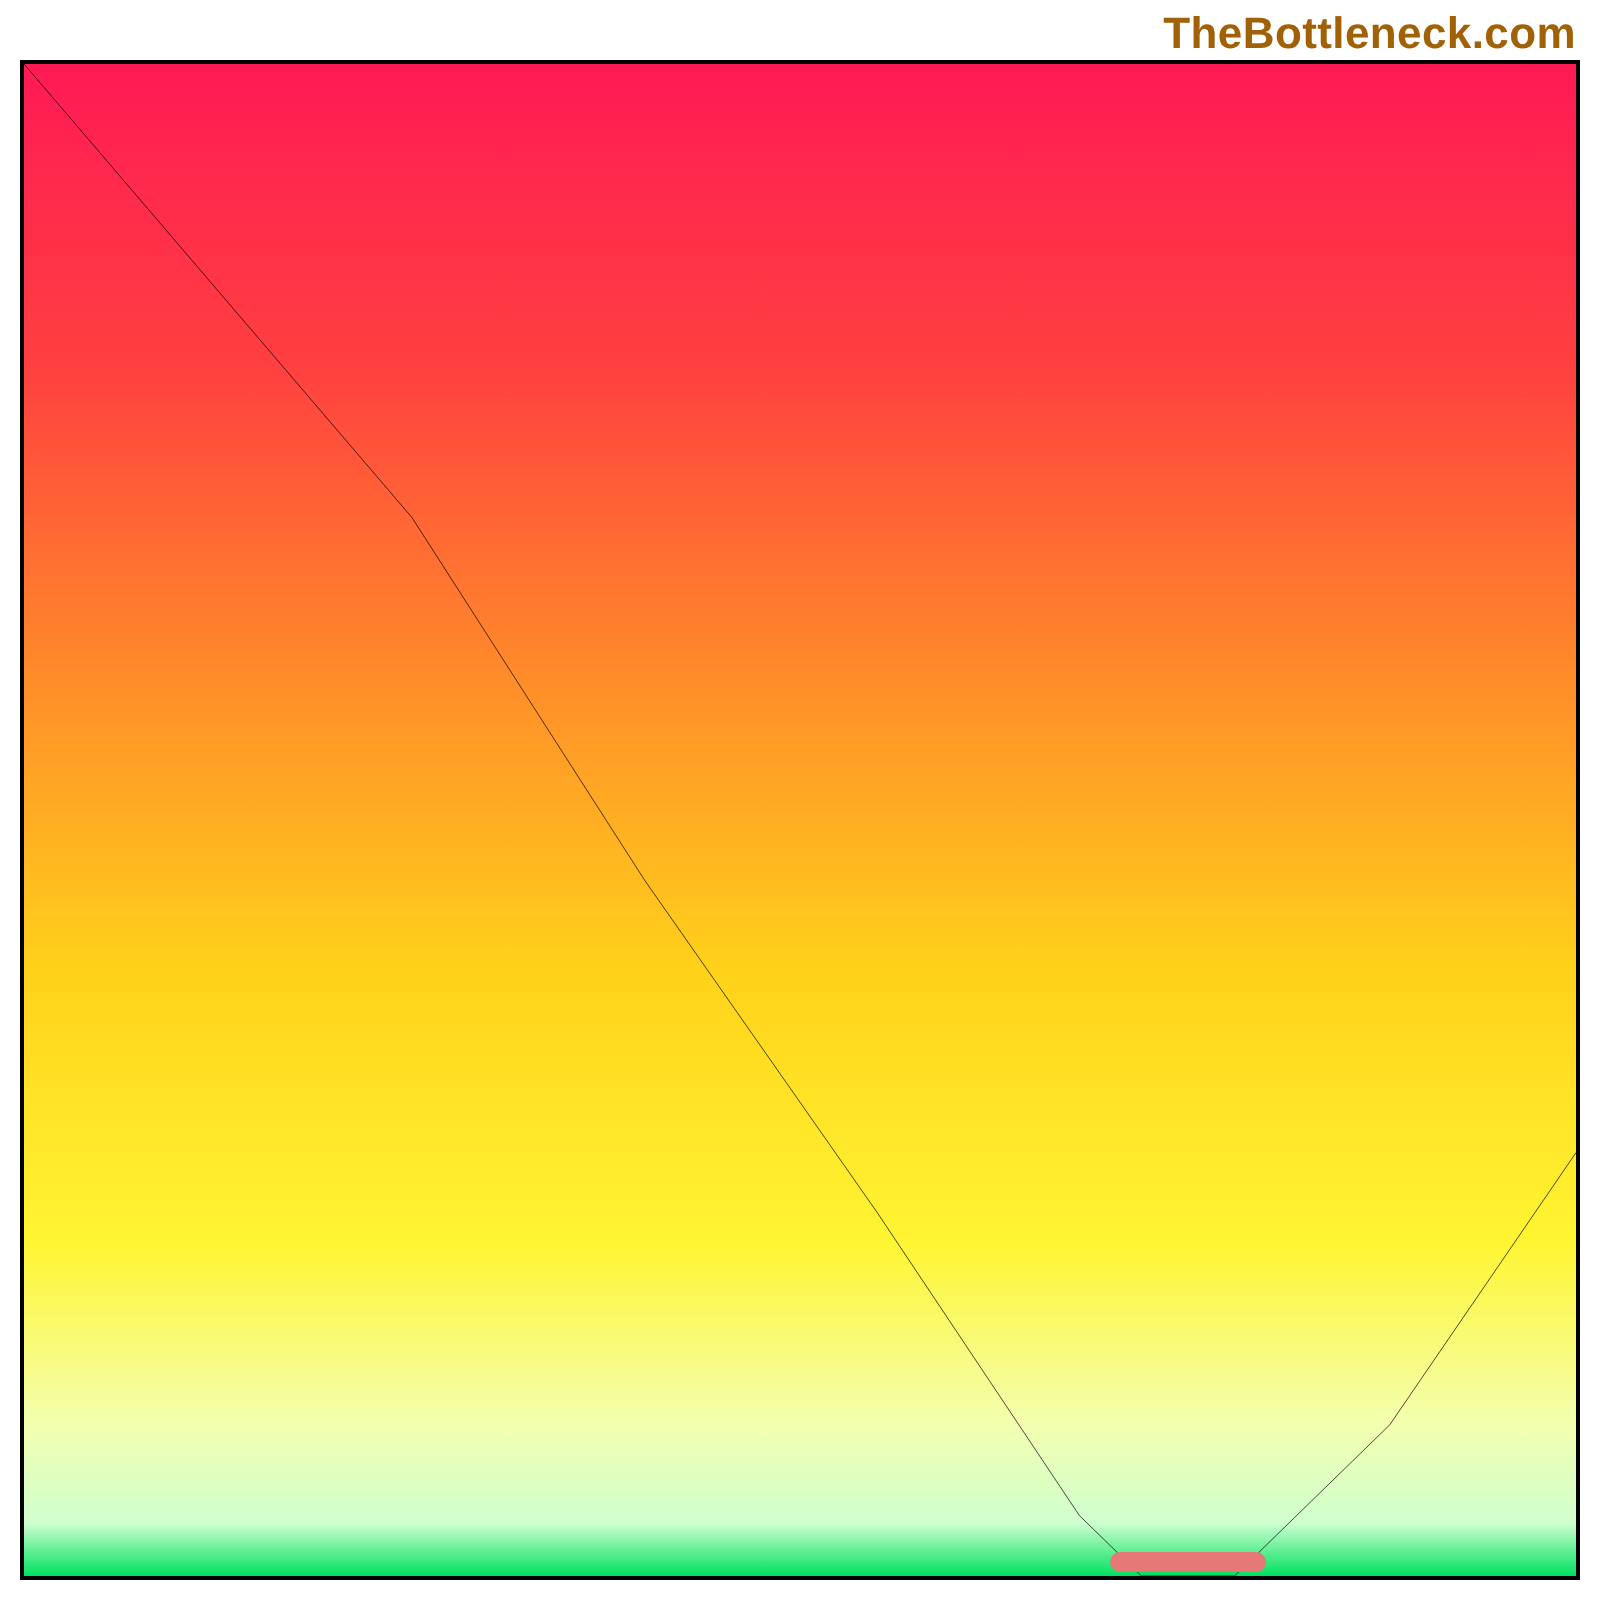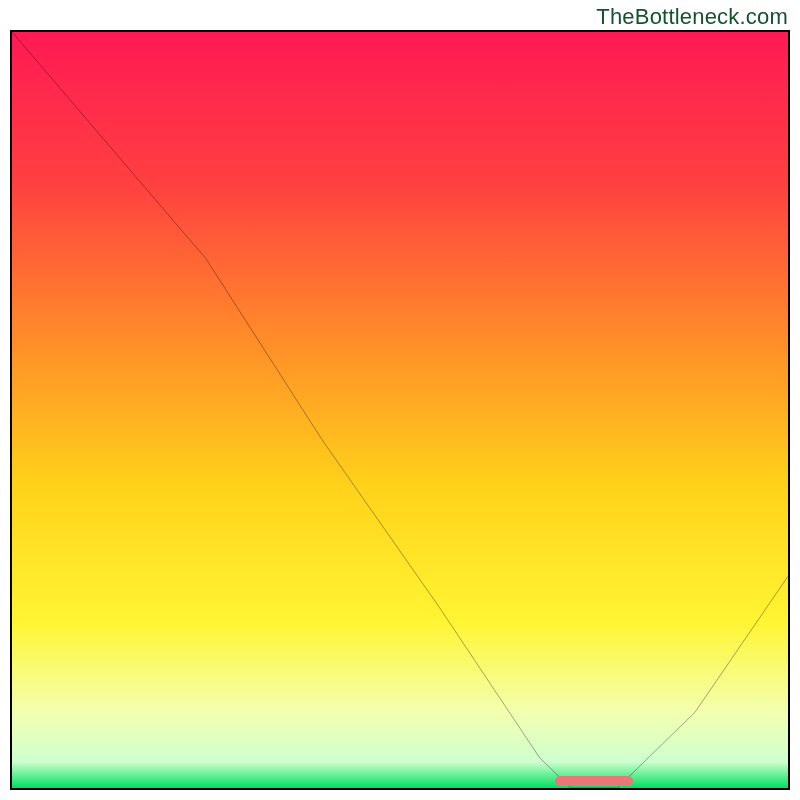--- a/index.html
+++ b/index.html
@@ -25,22 +25,22 @@
     position: absolute;
     inset: 0;
     width: 100%;
     height: 100%;
   }
   .watermark {
     position: absolute;
     top: 4px;
     right: 12px;
     font-size: 22px;
-    font-weight: 400;
-    color: #14532d;
+    font-weight: 700;
+    color: #a16207;
     letter-spacing: 0.2px;
   }
   .curve {
     position: absolute;
     inset: 0;
     width: 100%;
     height: 100%;
   }
   .marker {
     position: absolute;

